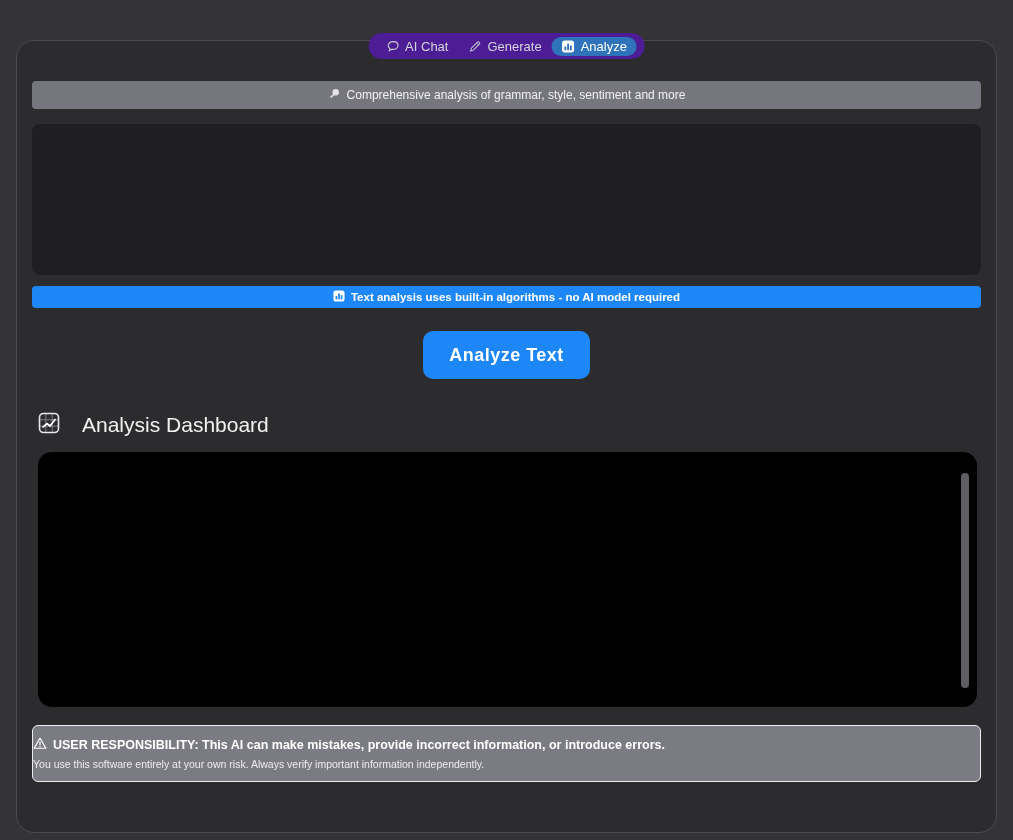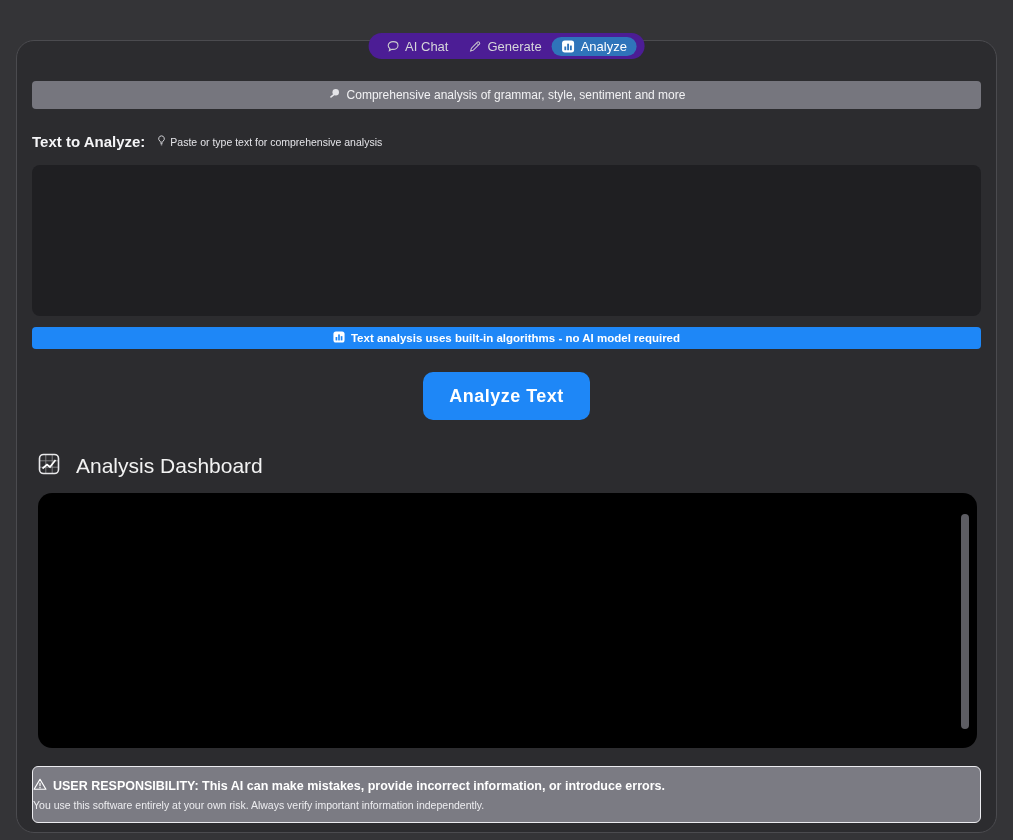--- a/index.html
+++ b/index.html
@@ -49,21 +49,21 @@
     color:#ffffff; font-size:11.5px; font-weight:bold;
   }
   
   .btn-row { margin-top:23px; display:flex; justify-content:center; }
   .analyze-btn {
     height:48px; padding:0 26px; background:#1e87f7; color:#ffffff;
     border:none; border-radius:10px; font-family:"Liberation Sans", sans-serif;
     font-size:18px; font-weight:bold; letter-spacing:0.5px; cursor:pointer;
   }
   
-  .dash-heading { margin-top:33px; display:flex; align-items:center; gap:16px; padding-left:6px; }
+  .dash-heading { margin-top:33px; display:flex; align-items:center; gap:22px; padding-left:6px; }
   .dash-heading .title { color:#f2f2f2; font-size:21px; font-weight:400; }
   
   .dashboard {
     position:relative; margin:14px 4px 0 6px; height:255px;
     background:#000000; border-radius:14px;
   }
   .scroll-thumb {
     position:absolute; right:8px; top:21px; width:8px; height:215px;
     background:#5d5d63; border-radius:4px; cursor:pointer;
   }
@@ -121,32 +121,20 @@
     <div class="banner">
       <span class="ic">
         <svg width="13" height="13" viewBox="0 0 16 16">
             <circle cx="9.5" cy="6.5" r="4" fill="#e3e3e7"></circle>
             <rect x="2.2" y="10.2" width="6" height="2" rx="1" transform="rotate(-38 5 11)" fill="#e3e3e7"></rect>
           </svg>
       </span>
       <span>Comprehensive analysis of grammar, style, sentiment and more</span>
     </div>
 
-    <div class="label-row">
-      <span class="label-main">Text to Analyze:</span>
-      <span class="label-hint">
-        <span class="ic">
-          <svg width="9" height="11" viewBox="0 0 10 13">
-              <path d="M5 1a3.4 3.4 0 0 0-2 6.1c.4.3.7.9.7 1.4h2.6c0-.5.3-1.1.7-1.4A3.4 3.4 0 0 0 5 1z" fill="none" stroke="#dcdce0" stroke-width="1.1"></path>
-              <path d="M3.8 10h2.4M4.1 11.6h1.8" stroke="#dcdce0" stroke-width="1"></path>
-            </svg>
-        </span>
-        <span>Paste or type text for comprehensive analysis</span>
-      </span>
-    </div>
 
     <textarea class="text-input" style=""></textarea>
 
     <div class="info-bar">
       <span class="ic">
         <svg width="12" height="12" viewBox="0 0 14 14">
             <rect x="0.5" y="0.5" width="13" height="13" rx="3" fill="#ffffff"></rect>
             <rect x="3" y="7" width="2" height="4" fill="#1e87f7"></rect>
             <rect x="6" y="4" width="2" height="7" fill="#1e87f7"></rect>
             <rect x="9" y="6" width="2" height="5" fill="#1e87f7"></rect>

